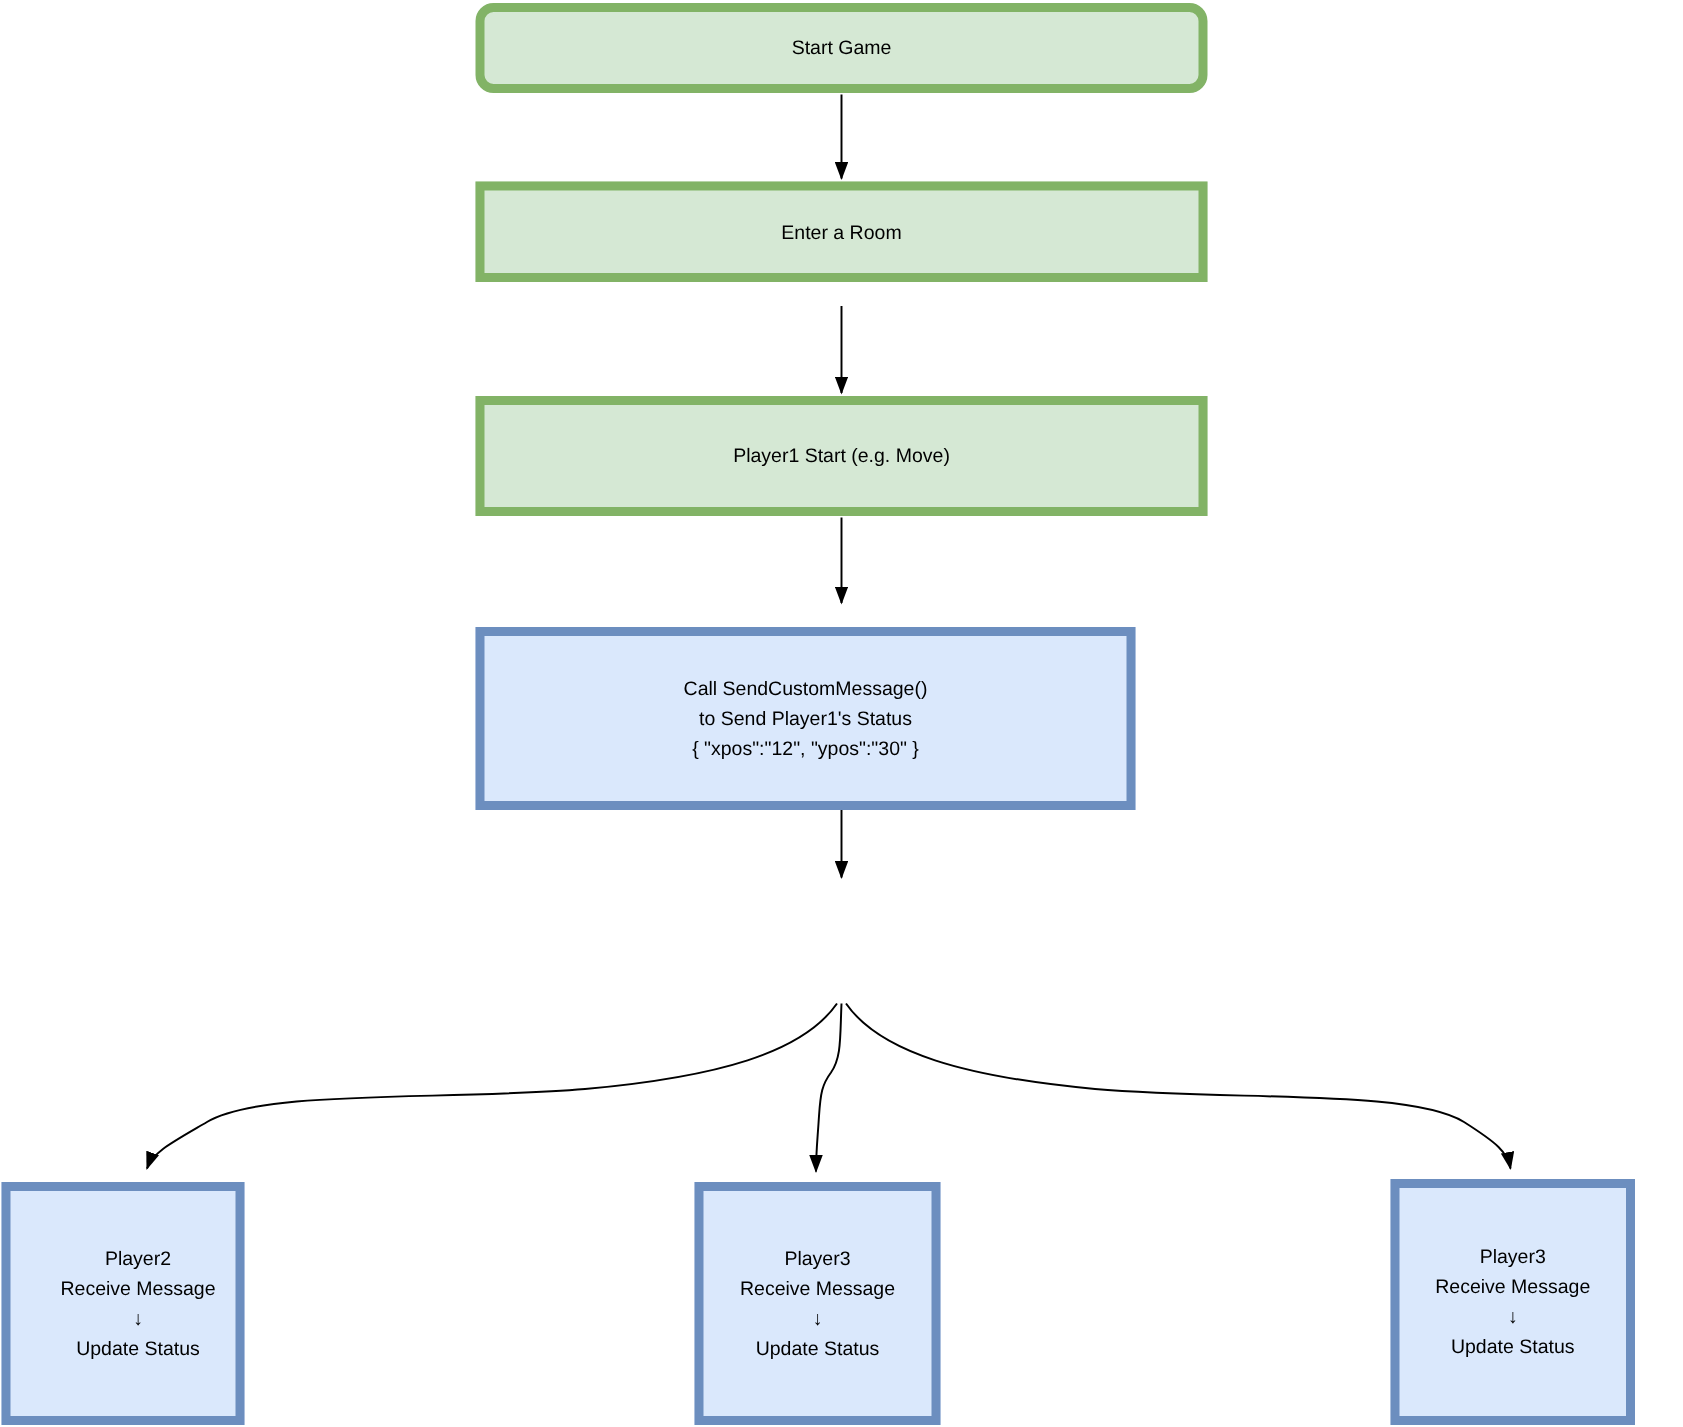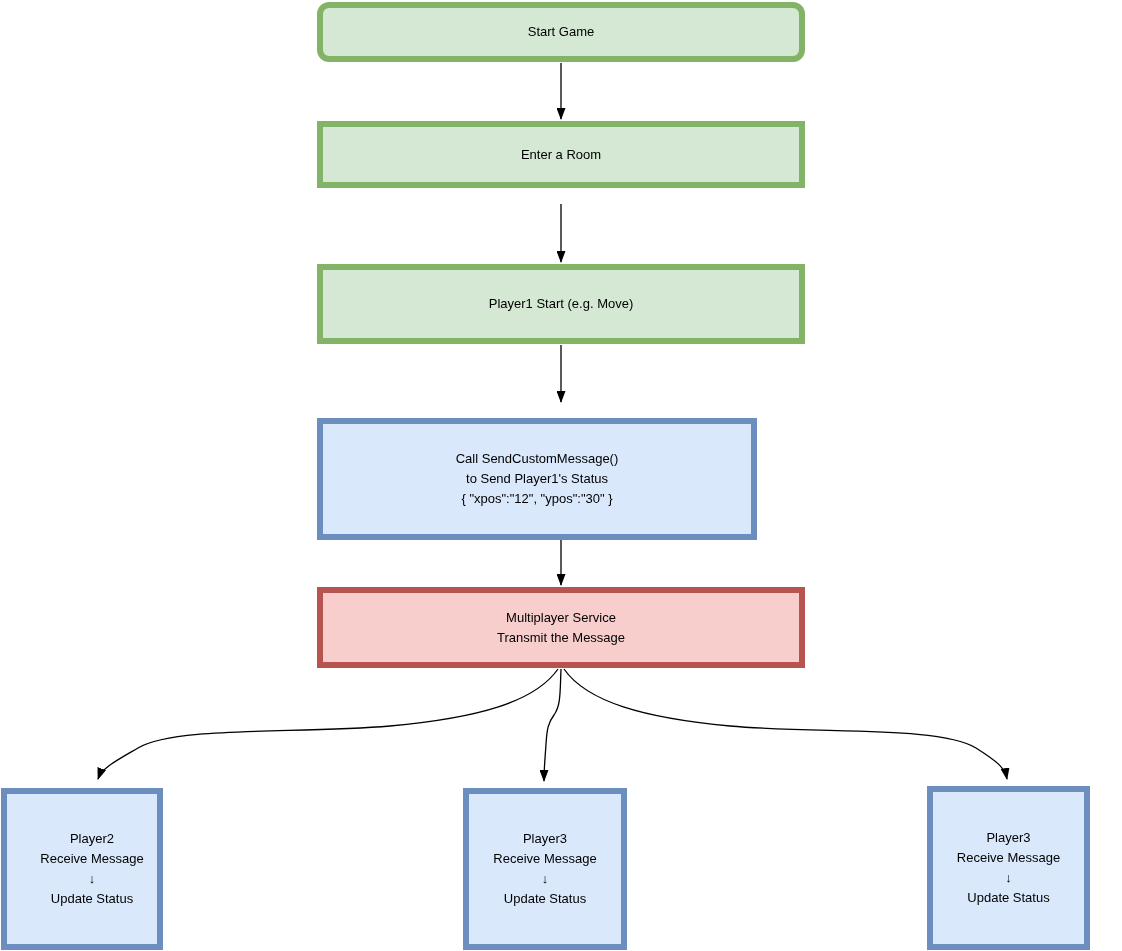--- a/index.html
+++ b/index.html
@@ -81,24 +81,20 @@
   <div class="node green" id="node-player1-input">
     <span>Player1 Start (e.g. Move)</span>
   </div>
 
   <div class="node blue" id="node-send-message">
     <div>Call SendCustomMessage()</div>
     <div>to Send Player1's Status</div>
     <div>{ "xpos":"12", "ypos":"30" }</div>
   </div>
 
-  <div class="node red" id="node-multiplayer">
-    <div>Multiplayer Service</div>
-    <div>Transmit the Message</div>
-  </div>
 
   <div class="node blue" id="node-player2-receive">
     <div>Player2</div>
     <div>Receive Message</div>
     <div>↓</div>
     <div>Update Status</div>
   </div>
 
   <div class="node blue" id="node-player3-receive-a">
     <div>Player3</div>

